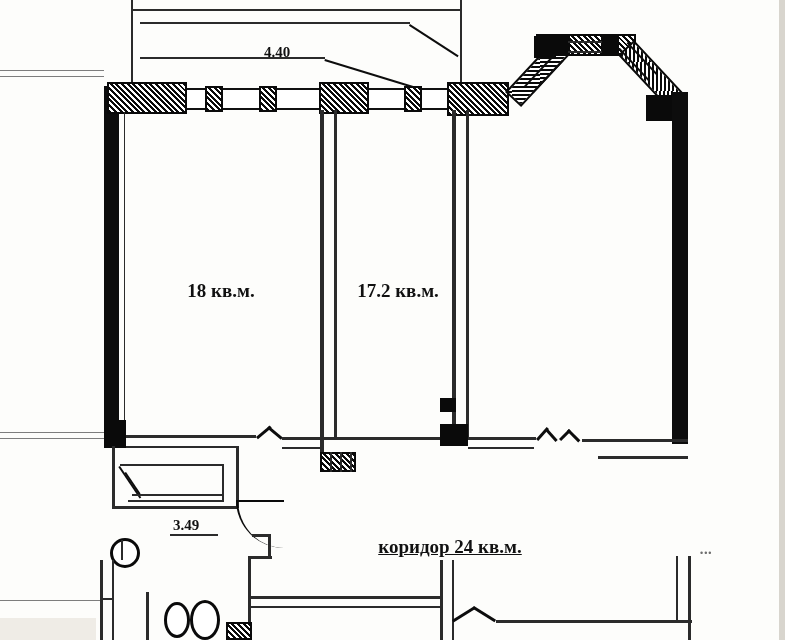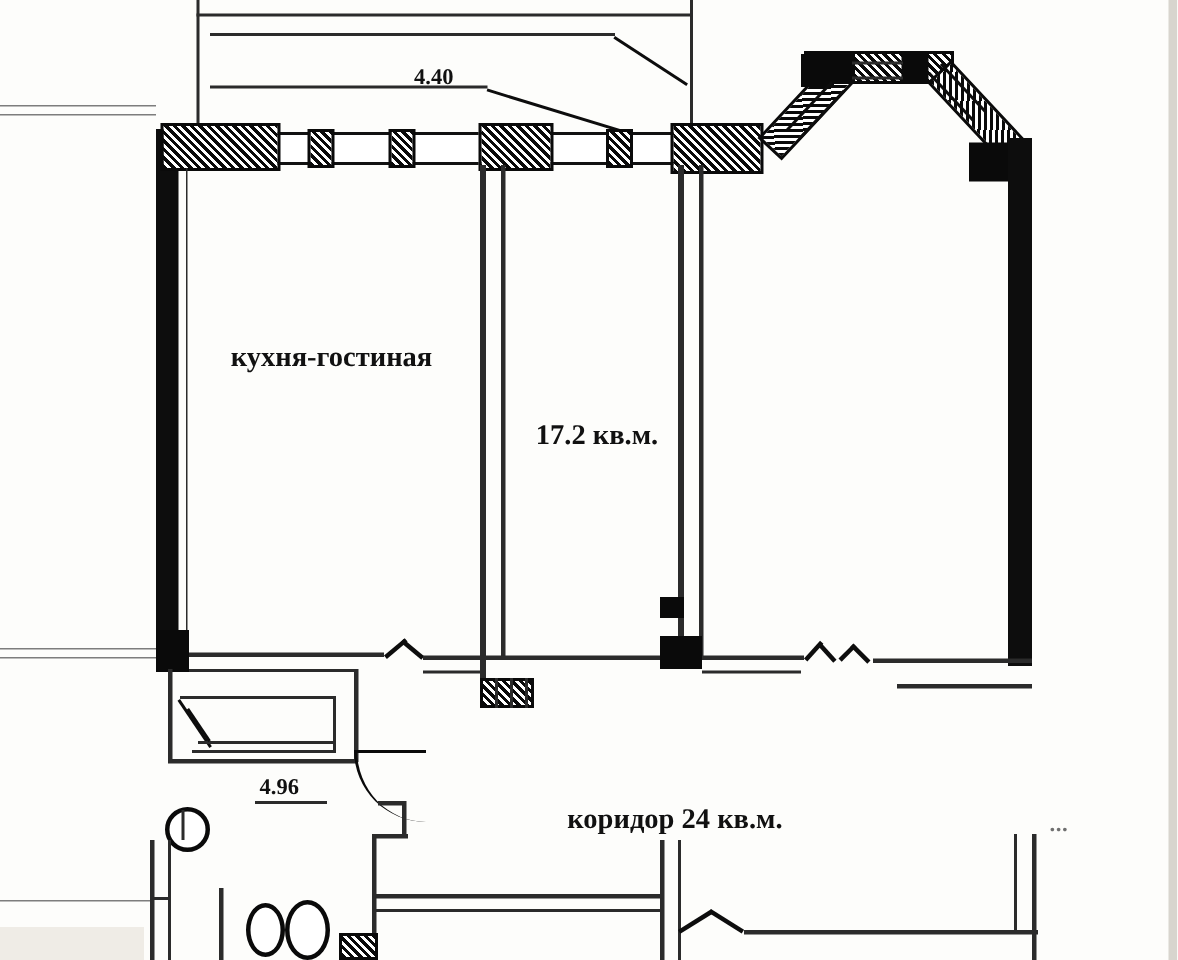--- a/index.html
+++ b/index.html
@@ -107,21 +107,21 @@
   <div class="lnlight" style="left:0; top:76px; width:104px; height:1px;"></div>
   <div class="lnlight" style="left:0; top:432px; width:104px; height:1px;"></div>
   <div class="lnlight" style="left:0; top:438px; width:104px; height:1px;"></div>
   <div class="lnlight" style="left:0; top:600px; width:100px; height:1px;"></div>
 
   <div class="ln" style="left:131px; top:0; width:2px; height:86px;"></div>
   <div class="ln" style="left:460px; top:0; width:2px; height:86px;"></div>
   <div class="ln" style="left:131px; top:9px; width:330px; height:2px;"></div>
   <div class="ln" style="left:140px; top:22px; width:270px; height:2px;"></div>
   <div class="ln" style="left:140px; top:57px; width:185px; height:2px;"></div>
-  <div class="dim" style="left:276px; top:44px;">4.40</div>
+  <div class="dim" style="left:264px; top:44px;">4.40</div>
 
   <div class="diag" style="left:410px; top:24px; width:58px; height:2px; transform:rotate(33deg);"></div>
   <div class="diag" style="left:325px; top:59px; width:118px; height:2px; transform:rotate(17deg);"></div>
 
   <div class="wall" style="left:104px; top:86px; width:15px; height:352px;"></div>
 
   <div class="win" style="left:119px; top:88px; width:200px; height:22px;"></div>
   <div class="win" style="left:319px; top:88px; width:142px; height:22px;"></div>
 
   <div class="hatch" style="left:107px; top:82px; width:80px; height:32px;"></div>
@@ -190,21 +190,21 @@
   <div class="ln" style="left:112px; top:506px; width:126px; height:3px;"></div>
   <div class="ln" style="left:112px; top:446px; width:3px; height:62px;"></div>
 
   <div class="ln" style="left:120px; top:464px; width:104px; height:2px;"></div>
   <div class="ln" style="left:128px; top:500px; width:96px; height:2px;"></div>
   <div class="ln" style="left:222px; top:464px; width:2px; height:38px;"></div>
   <div class="diag" style="left:120px; top:466px; width:38px; height:2px; transform:rotate(56deg);"></div>
   <div class="ln" style="left:132px; top:494px; width:90px; height:2px;"></div>
   <div class="diag" style="left:126px; top:472px; width:26px; height:2px; transform:rotate(56deg);"></div>
 
-  <div class="dim" style="left:173px; top:517px;">4.96</div>
+  <div class="dim" style="left:173px; top:517px;">3.49</div>
   <div class="ln" style="left:170px; top:534px; width:48px; height:2px;"></div>
 
   <div style="position:absolute; left:110px; top:538px; width:24px; height:24px;
               border:3px solid #0a0a0a; border-radius:50%; background:#fff;"></div>
   <div class="ln" style="left:121px; top:540px; width:2px; height:20px;"></div>
 
   <div style="position:absolute; left:236px; top:500px; width:46px; height:46px;
               border-left:2px solid #0a0a0a; border-top:2px solid #0a0a0a;
               border-radius:0 0 0 100%; background:transparent; transform:rotate(0deg);"></div>
 
@@ -228,20 +228,20 @@
   <div class="ln" style="left:440px; top:560px; width:3px; height:80px;"></div>
   <div class="ln" style="left:452px; top:560px; width:2px; height:80px;"></div>
   <div class="ln" style="left:250px; top:596px; width:192px; height:3px;"></div>
   <div class="ln" style="left:250px; top:606px; width:190px; height:2px;"></div>
   <div class="diag" style="left:452px; top:620px; width:26px; height:3px; transform:rotate(-32deg);"></div>
   <div class="diag" style="left:474px; top:606px; width:26px; height:3px; transform:rotate(32deg);"></div>
   <div class="ln" style="left:496px; top:620px; width:196px; height:3px;"></div>
   <div class="ln" style="left:688px; top:556px; width:3px; height:84px;"></div>
   <div class="ln" style="left:676px; top:556px; width:2px; height:64px;"></div>
 
-  <div class="room-label" style="left:124px; top:226px; width:194px; font-size:19px;">кухня-гостиная</div>
+  <div class="room-label" style="left:124px; top:278px; width:194px; font-size:19px;">18 кв.м.</div>
 
   <div class="room-label" style="left:334px; top:278px; width:128px; font-size:19px;">17.2 кв.м.</div>
 
 
-  <div class="room-label" style="left:330px; top:534px; width:240px; font-size:19px;">коридор 24 кв.м.</div>
+  <div class="room-label" style="left:330px; top:534px; width:240px; font-size:19px;text-decoration:underline;">коридор 24 кв.м.</div>
 
 </div>
 
 </body></html>

